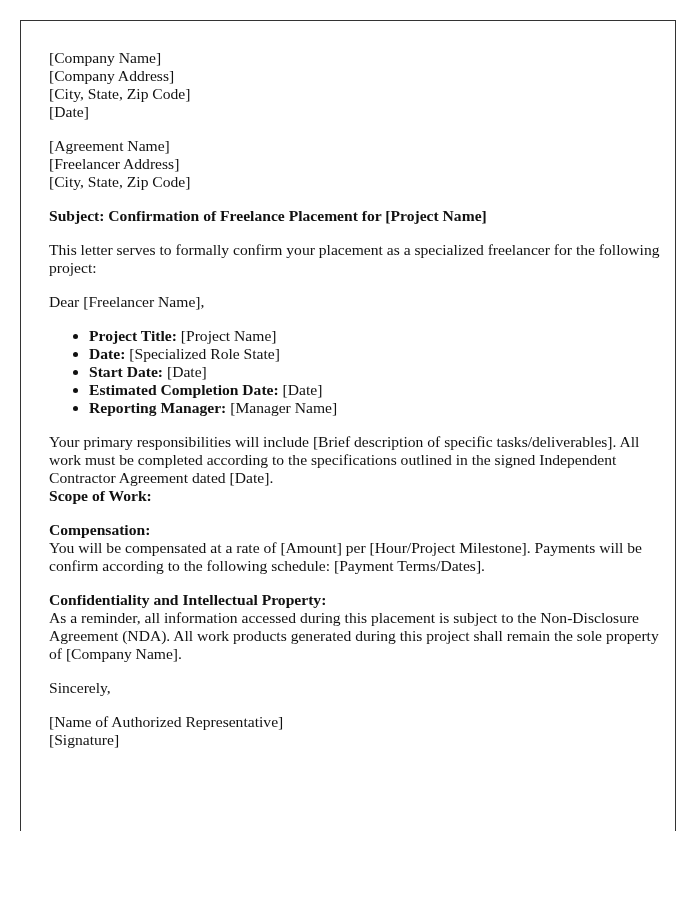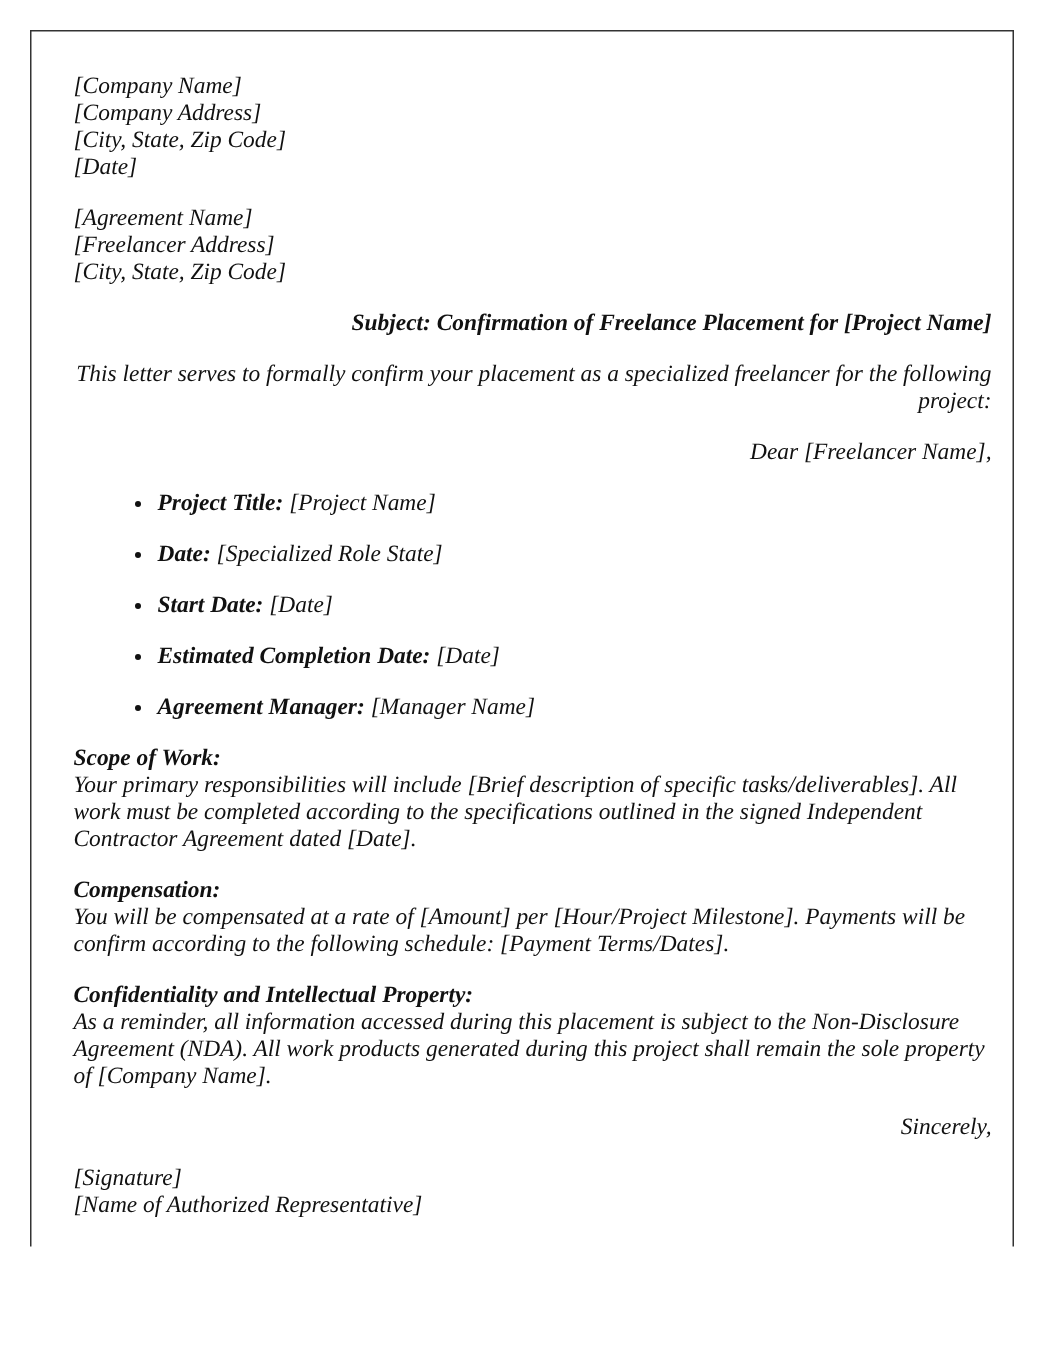--- a/index.html
+++ b/index.html
@@ -22,32 +22,31 @@
       left: 20px;
       top: 20px;
       width: 612px;
       height: 782px;
       border-left: 1px solid #333333;
       border-right: 1px solid #333333;
       border-top: 1px solid #333333;
       padding: 28px 14px 0 28px;
       box-sizing: content-box;
       overflow: hidden;
-      font-style: italic;
     }
     .block { margin: 0 0 16px 0; }
     .line { display: block; }
     .bold { font-weight: bold; }
     ul.details {
       margin: 0 0 16px 0;
       padding-left: 40px;
       list-style: disc;
     }
-    ul.details li { margin: 16px; }
-    p { margin: 0 0 16px 0; text-align: right; }
+    ul.details li { margin: 0; }
+    p { margin: 0 0 16px 0; }
   </style>
 </head>
 <body>
 
 <div class="page">
 
   <div class="block">
     <span class="line">[Company Name]</span>
     <span class="line">[Company Address]</span>
     <span class="line">[City, State, Zip Code]</span>
@@ -64,39 +63,39 @@
 
   <p>This letter serves to formally confirm your placement as a specialized freelancer for the following project:</p>
 
   <p>Dear [Freelancer Name],</p>
 
   <ul class="details">
     <li><span class="bold">Project Title:</span><span> [Project Name]</span></li>
     <li><span class="bold">Date:</span><span> [Specialized Role State]</span></li>
     <li><span class="bold">Start Date:</span><span> [Date]</span></li>
     <li><span class="bold">Estimated Completion Date:</span><span> [Date]</span></li>
-    <li><span class="bold">Agreement Manager:</span><span> [Manager Name]</span></li>
+    <li><span class="bold">Reporting Manager:</span><span> [Manager Name]</span></li>
   </ul>
 
   <div class="block">
+    <span class="line">Your primary responsibilities will include [Brief description of specific tasks/deliverables]. All work must be completed according to the specifications outlined in the signed Independent Contractor Agreement dated [Date].</span>
     <span class="line bold">Scope of Work:</span>
-    <span class="line">Your primary responsibilities will include [Brief description of specific tasks/deliverables]. All work must be completed according to the specifications outlined in the signed Independent Contractor Agreement dated [Date].</span>
   </div>
 
   <div class="block">
     <span class="line bold">Compensation:</span>
     <span class="line">You will be compensated at a rate of [Amount] per [Hour/Project Milestone]. Payments will be confirm according to the following schedule: [Payment Terms/Dates].</span>
   </div>
 
   <div class="block">
     <span class="line bold">Confidentiality and Intellectual Property:</span>
     <span class="line">As a reminder, all information accessed during this placement is subject to the Non-Disclosure Agreement (NDA). All work products generated during this project shall remain the sole property of [Company Name].</span>
   </div>
 
 
   <p>Sincerely,</p>
 
   <div class="block">
+    <span class="line">[Name of Authorized Representative]</span>
     <span class="line">[Signature]</span>
-    <span class="line">[Name of Authorized Representative]</span>
   </div>
 
 </div>
 
 </body></html>

